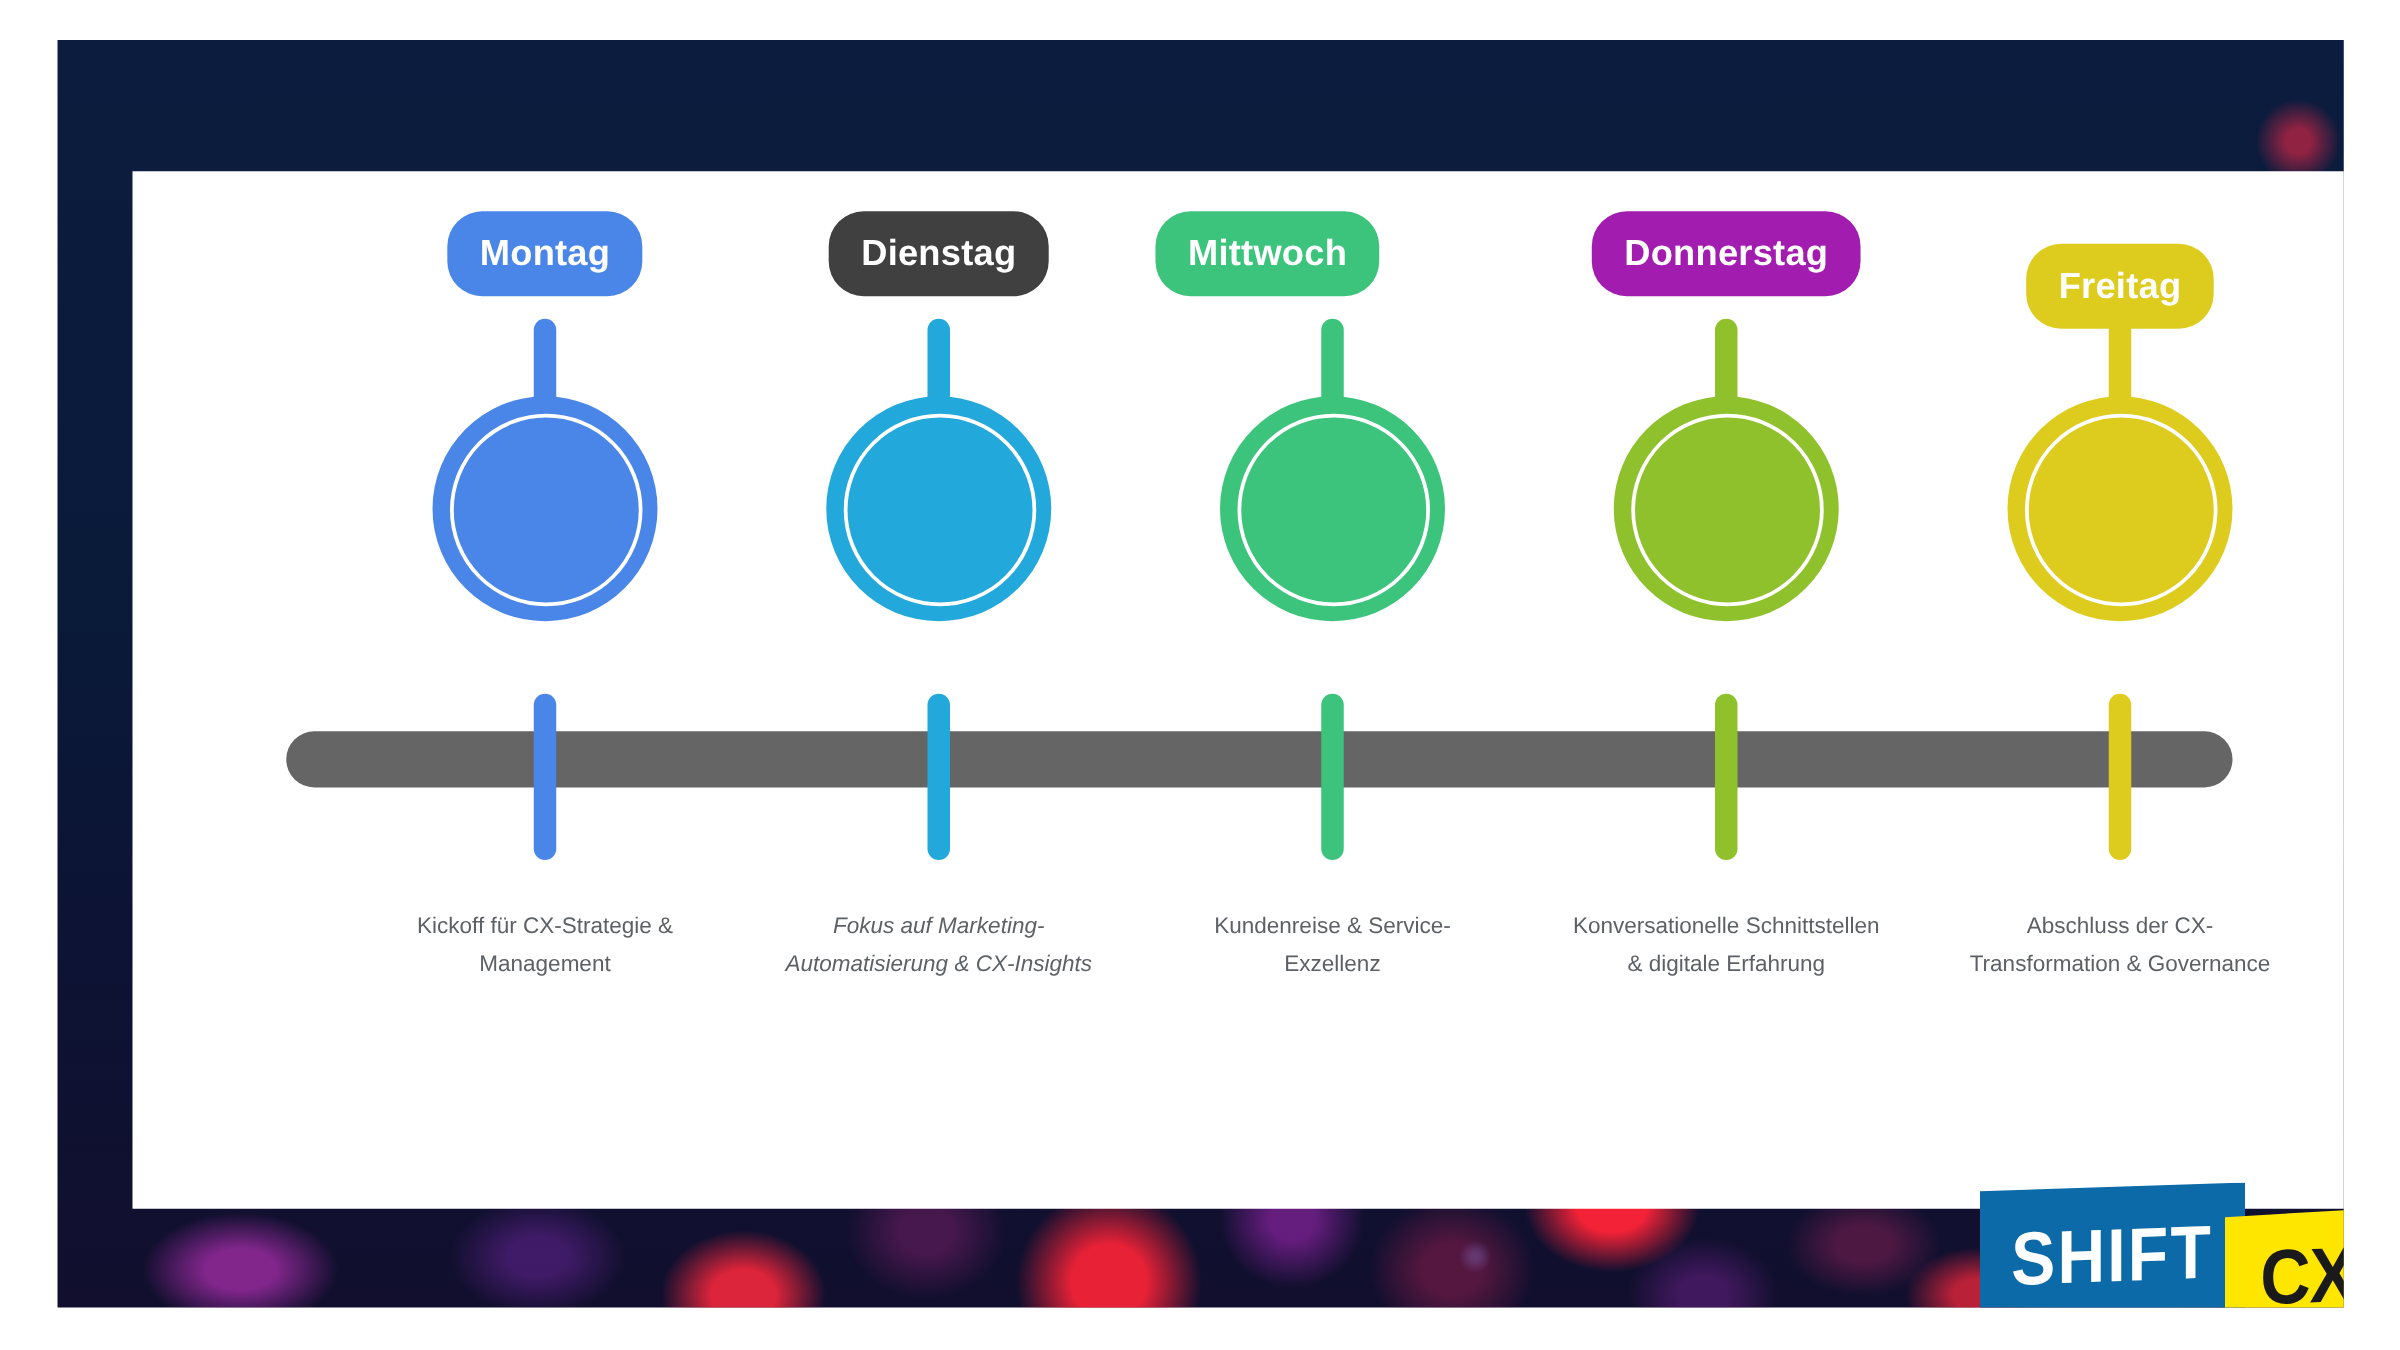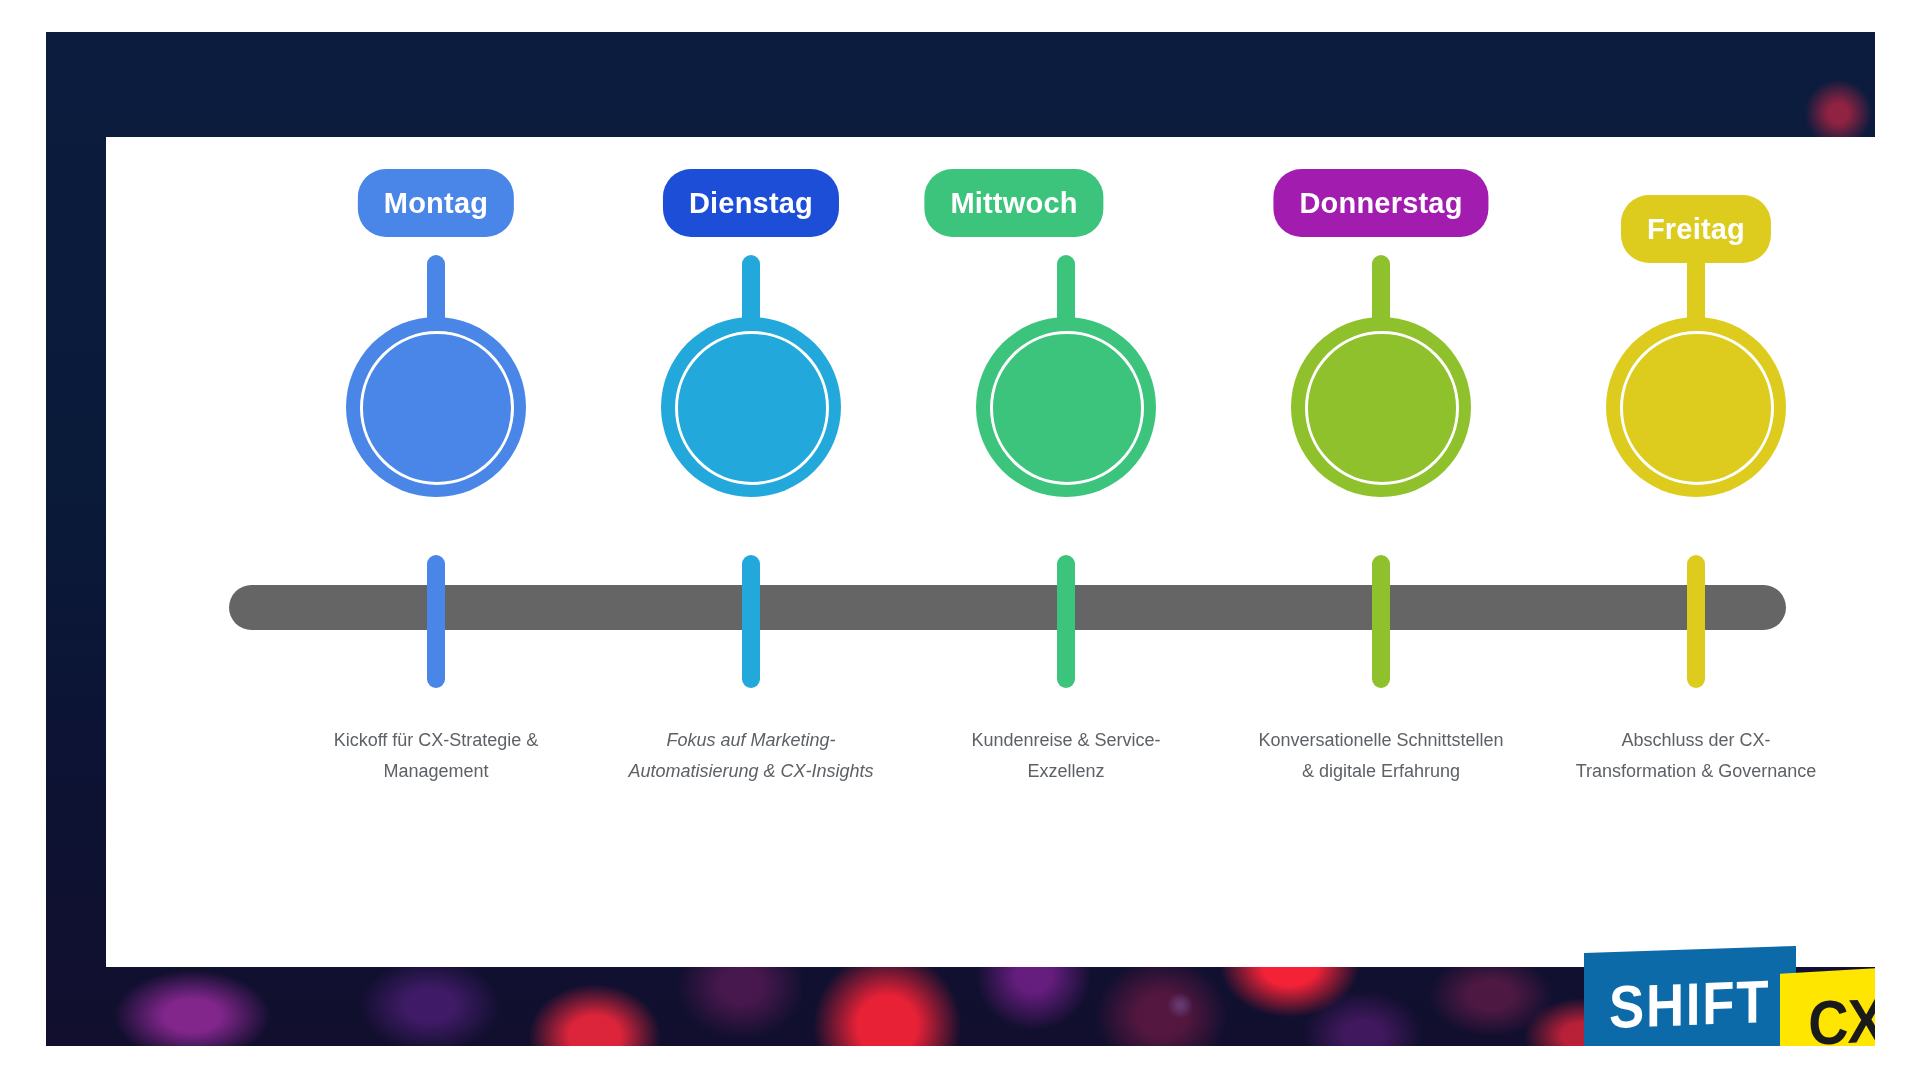--- a/index.html
+++ b/index.html
@@ -149,21 +149,21 @@
 </style>
 </head>
 <body>
 
 <div id="slide-frame">
 
   <div id="content-panel">
 
     <div class="pill-row" id="pill-row">
         <div class="pill" style="left: 330px; background: rgb(74, 134, 232);">Montag</div>
-        <div class="pill" style="left: 645px; background: #1d4ed8;">Dienstag</div>
+        <div class="pill" style="left: 645px; background: #404040;">Dienstag</div>
         <div class="pill" style="left: 908px; background: rgb(60, 196, 124);">Mittwoch</div>
         <div class="pill" style="left: 1275px; background: #a21caf;">Donnerstag</div>
         <div class="pill" style="left: 1590px; background: rgb(221, 204, 30); margin-top: 26px;">Freitag</div>
       </div>
 
     <div id="timeline">
       <div class="track"></div>
       <div id="nodes-layer">
           <div class="node" style="left: 330px;">
             <div class="stem-top" style="background: rgb(74, 134, 232);"></div>

